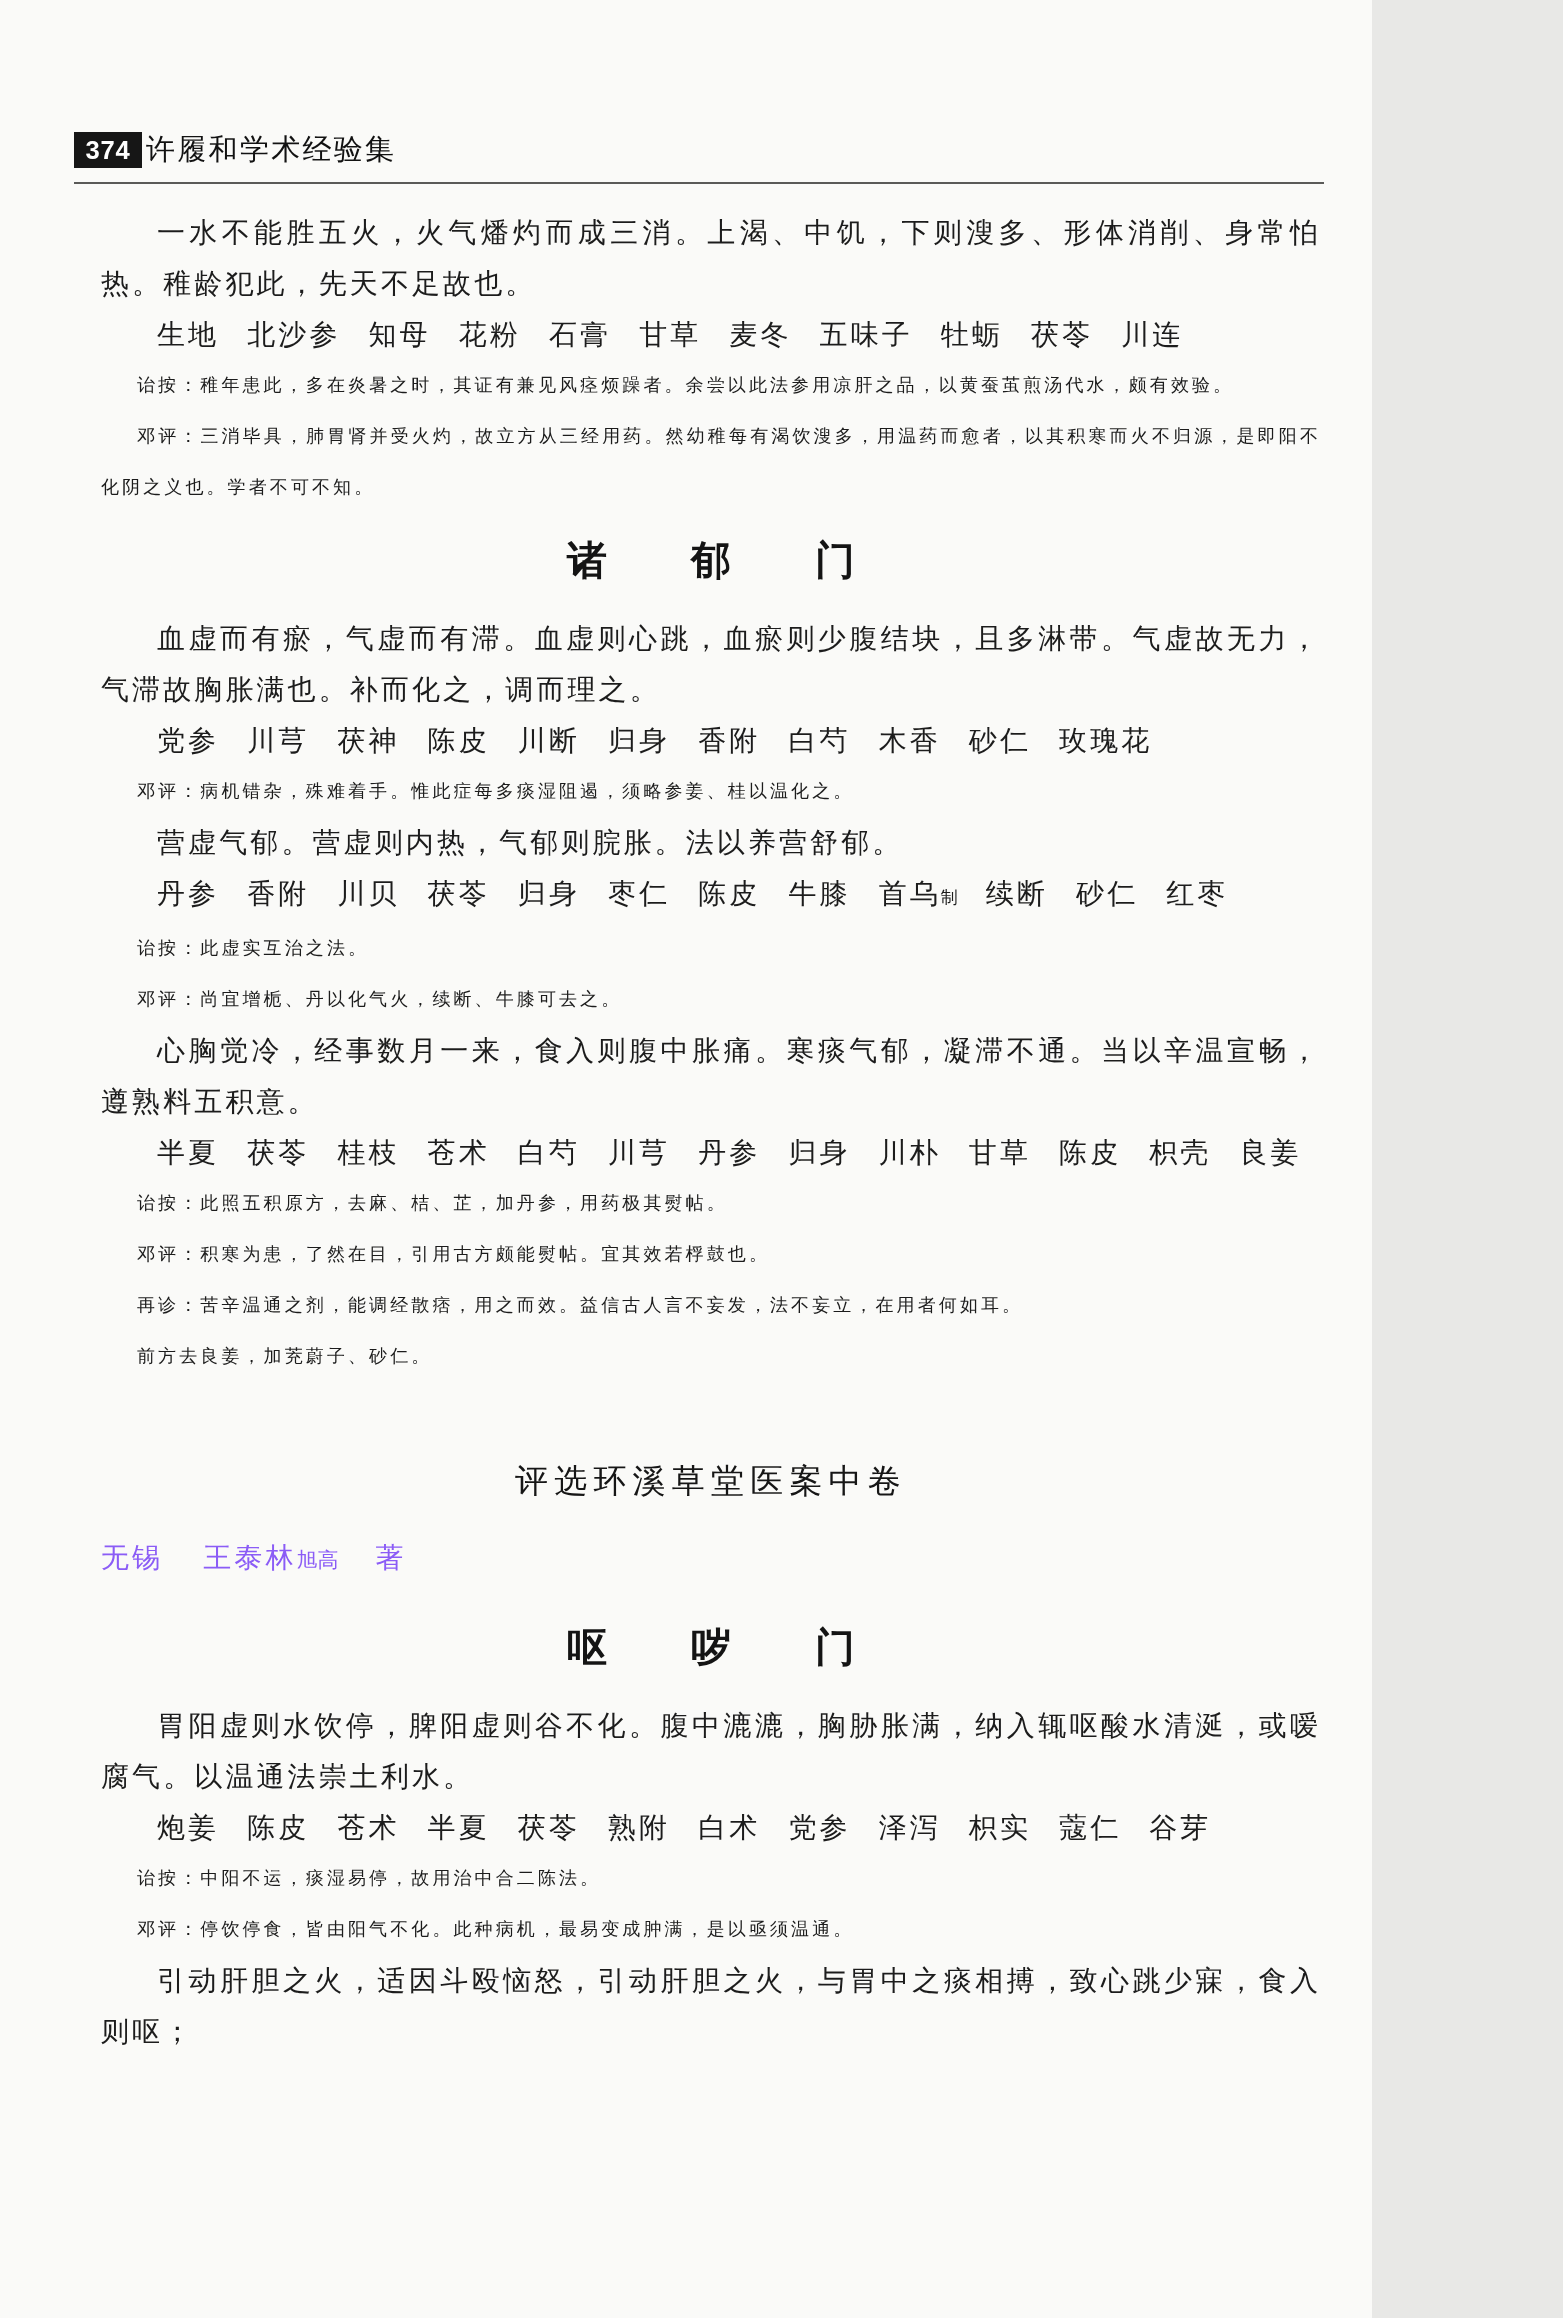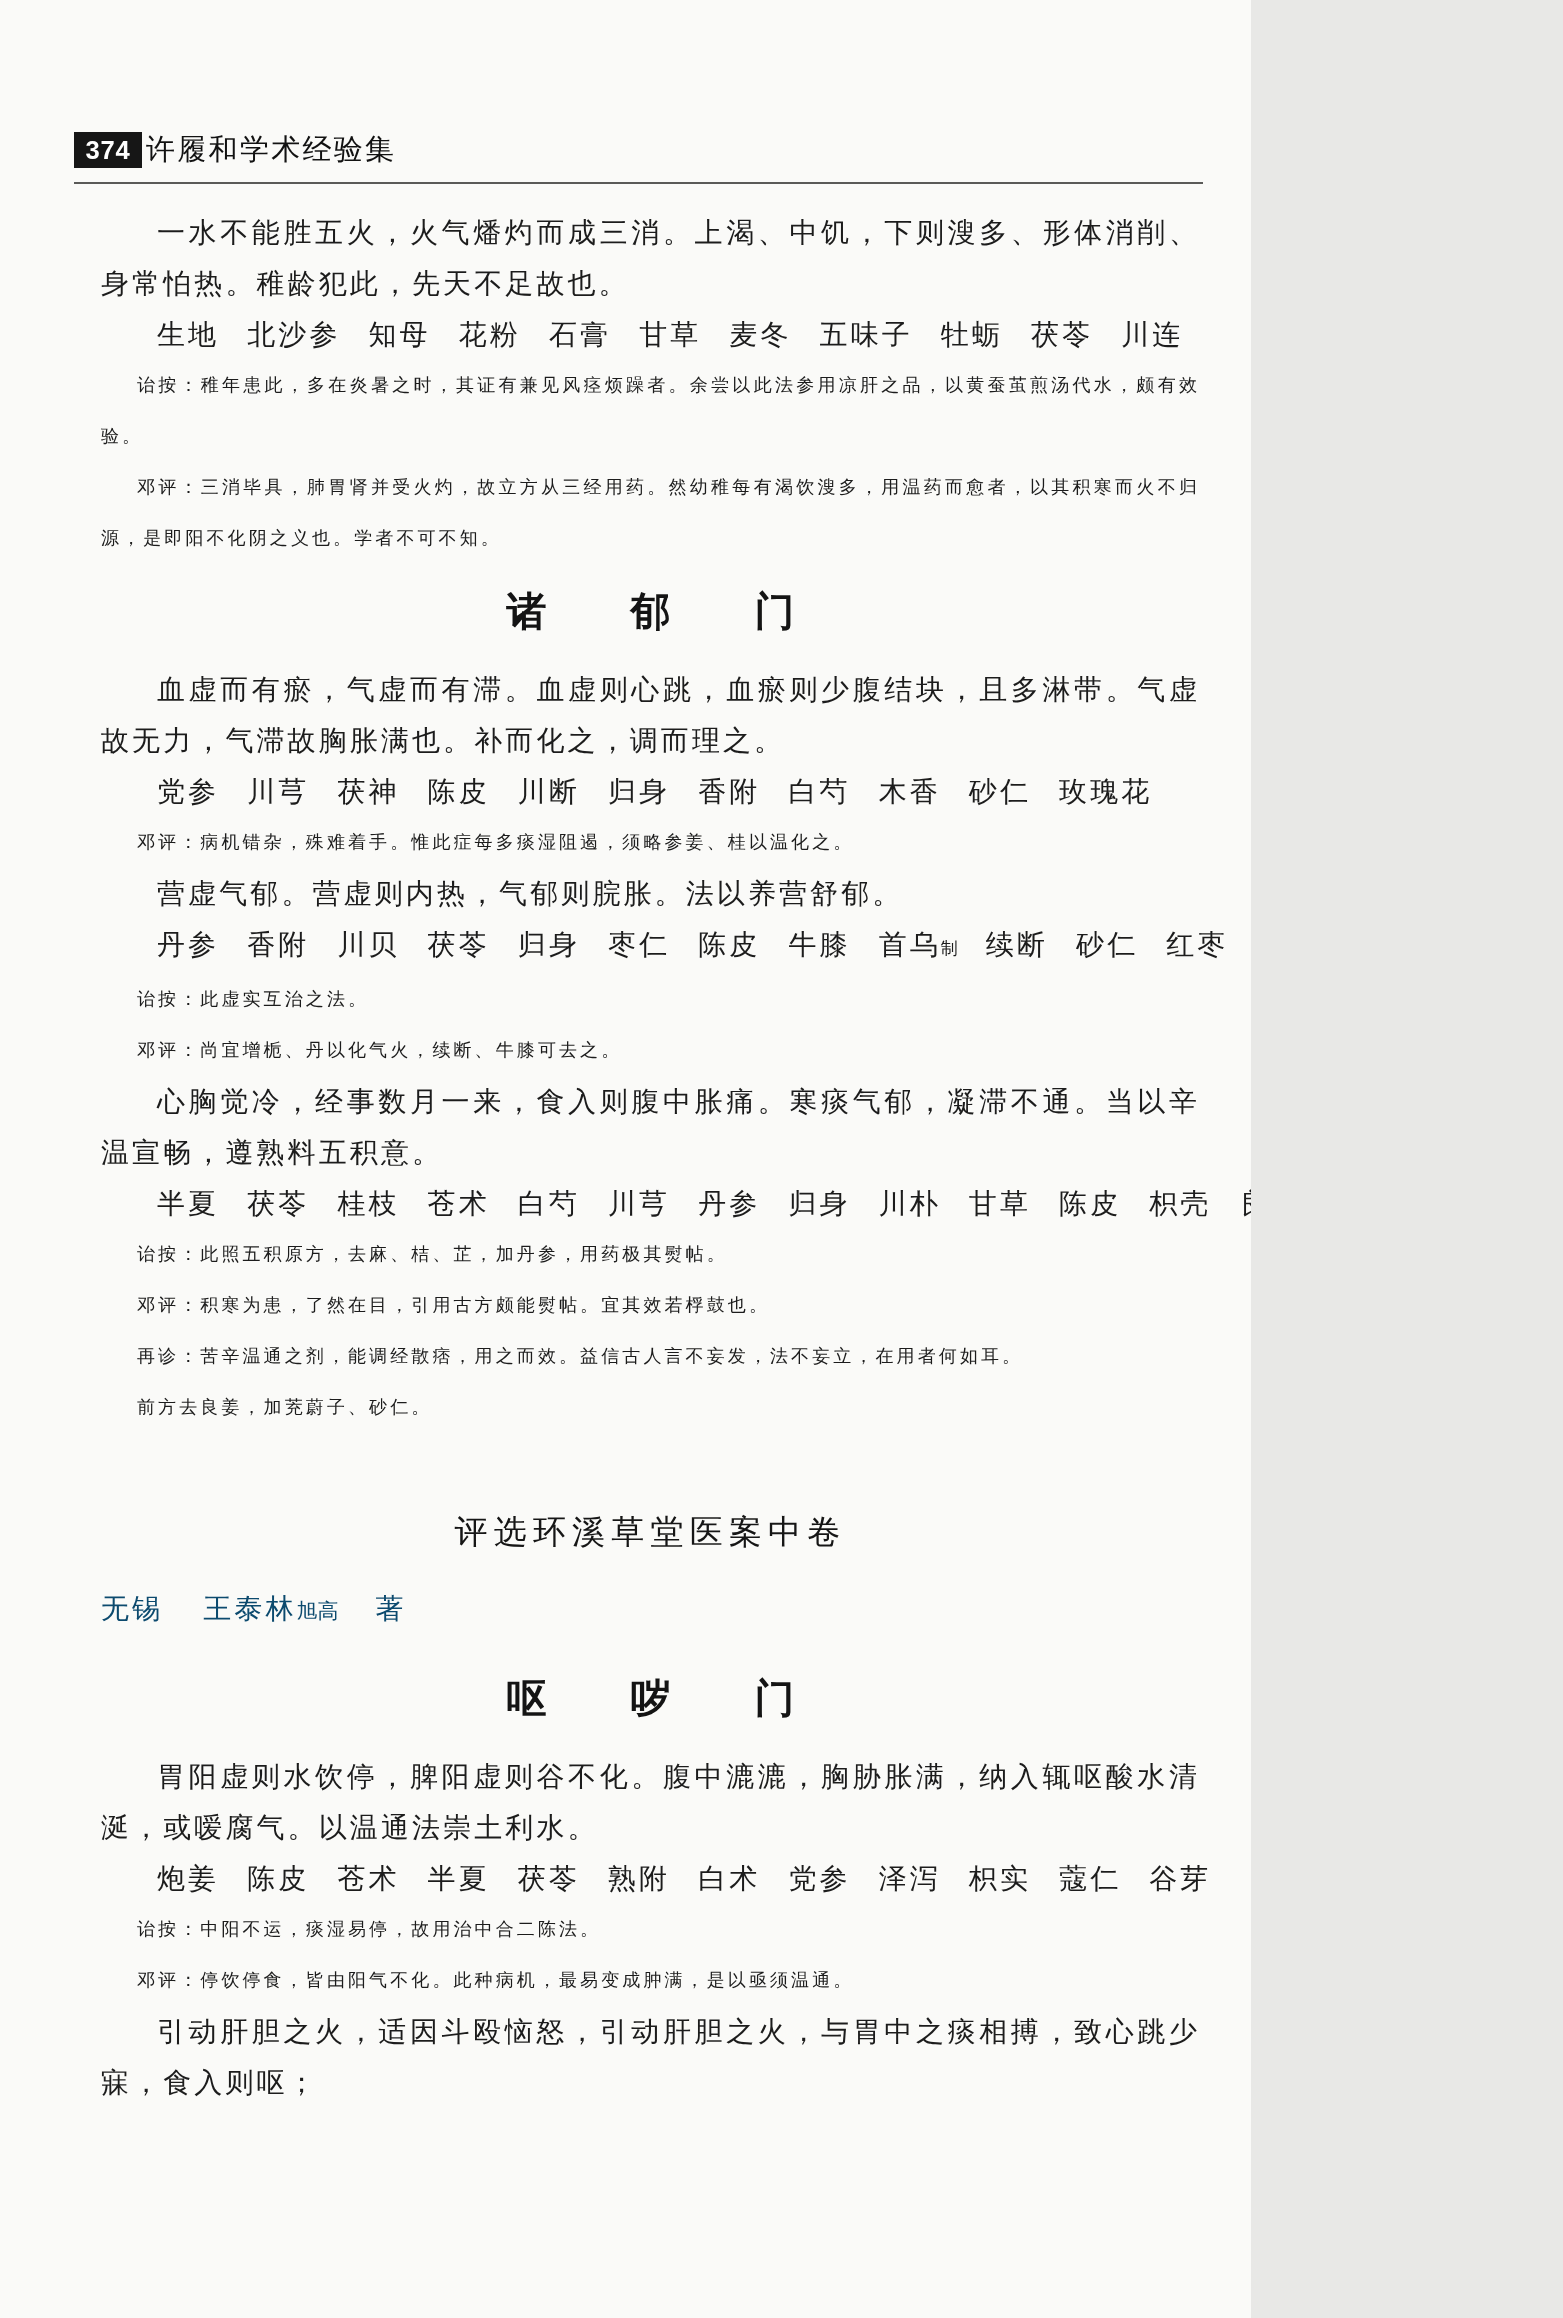--- a/index.html
+++ b/index.html
@@ -1,18 +1,18 @@
 <!DOCTYPE html>
 <html lang="zh" style="font-size:12.4px"><head>
 <meta charset="utf-8">
 <style>
   html,body{margin:0;padding:0;background:#e8e8e6;}
   .page{
     position:relative;
-    width:1251px;height:2319px;
+    width:1372px;height:2319px;
     background:#fafaf8;
     overflow:hidden;
     font-family:"Liberation Serif","DejaVu Serif",serif;
     color:#1c1c1c;
   }
   
   .header{
     margin:130px 48px 0 74px;
     padding-bottom:12.4px;
     border-bottom:2.3px solid #5a5a58;
@@ -65,21 +65,21 @@
     margin-top:71px;
     text-align:center;
     font-size:33px;color:#161616;
     letter-spacing:6.2px;
     line-height:56px;
     font-weight:500;
   }
   .author-line{
     margin-top:29.5px;
     text-align:center;
-    font-size:35px;color:#0c4a6e;
+    font-size:35px;color:#8b5cf6;
     letter-spacing:1.6px;
     line-height:47px;
   }
   .author-place{margin-right:40px;}
   .author-sub{font-size:21px;letter-spacing:0;}
   .author-suffix{margin-left:37px;}
 </style>
 </head>
 <body>
 

